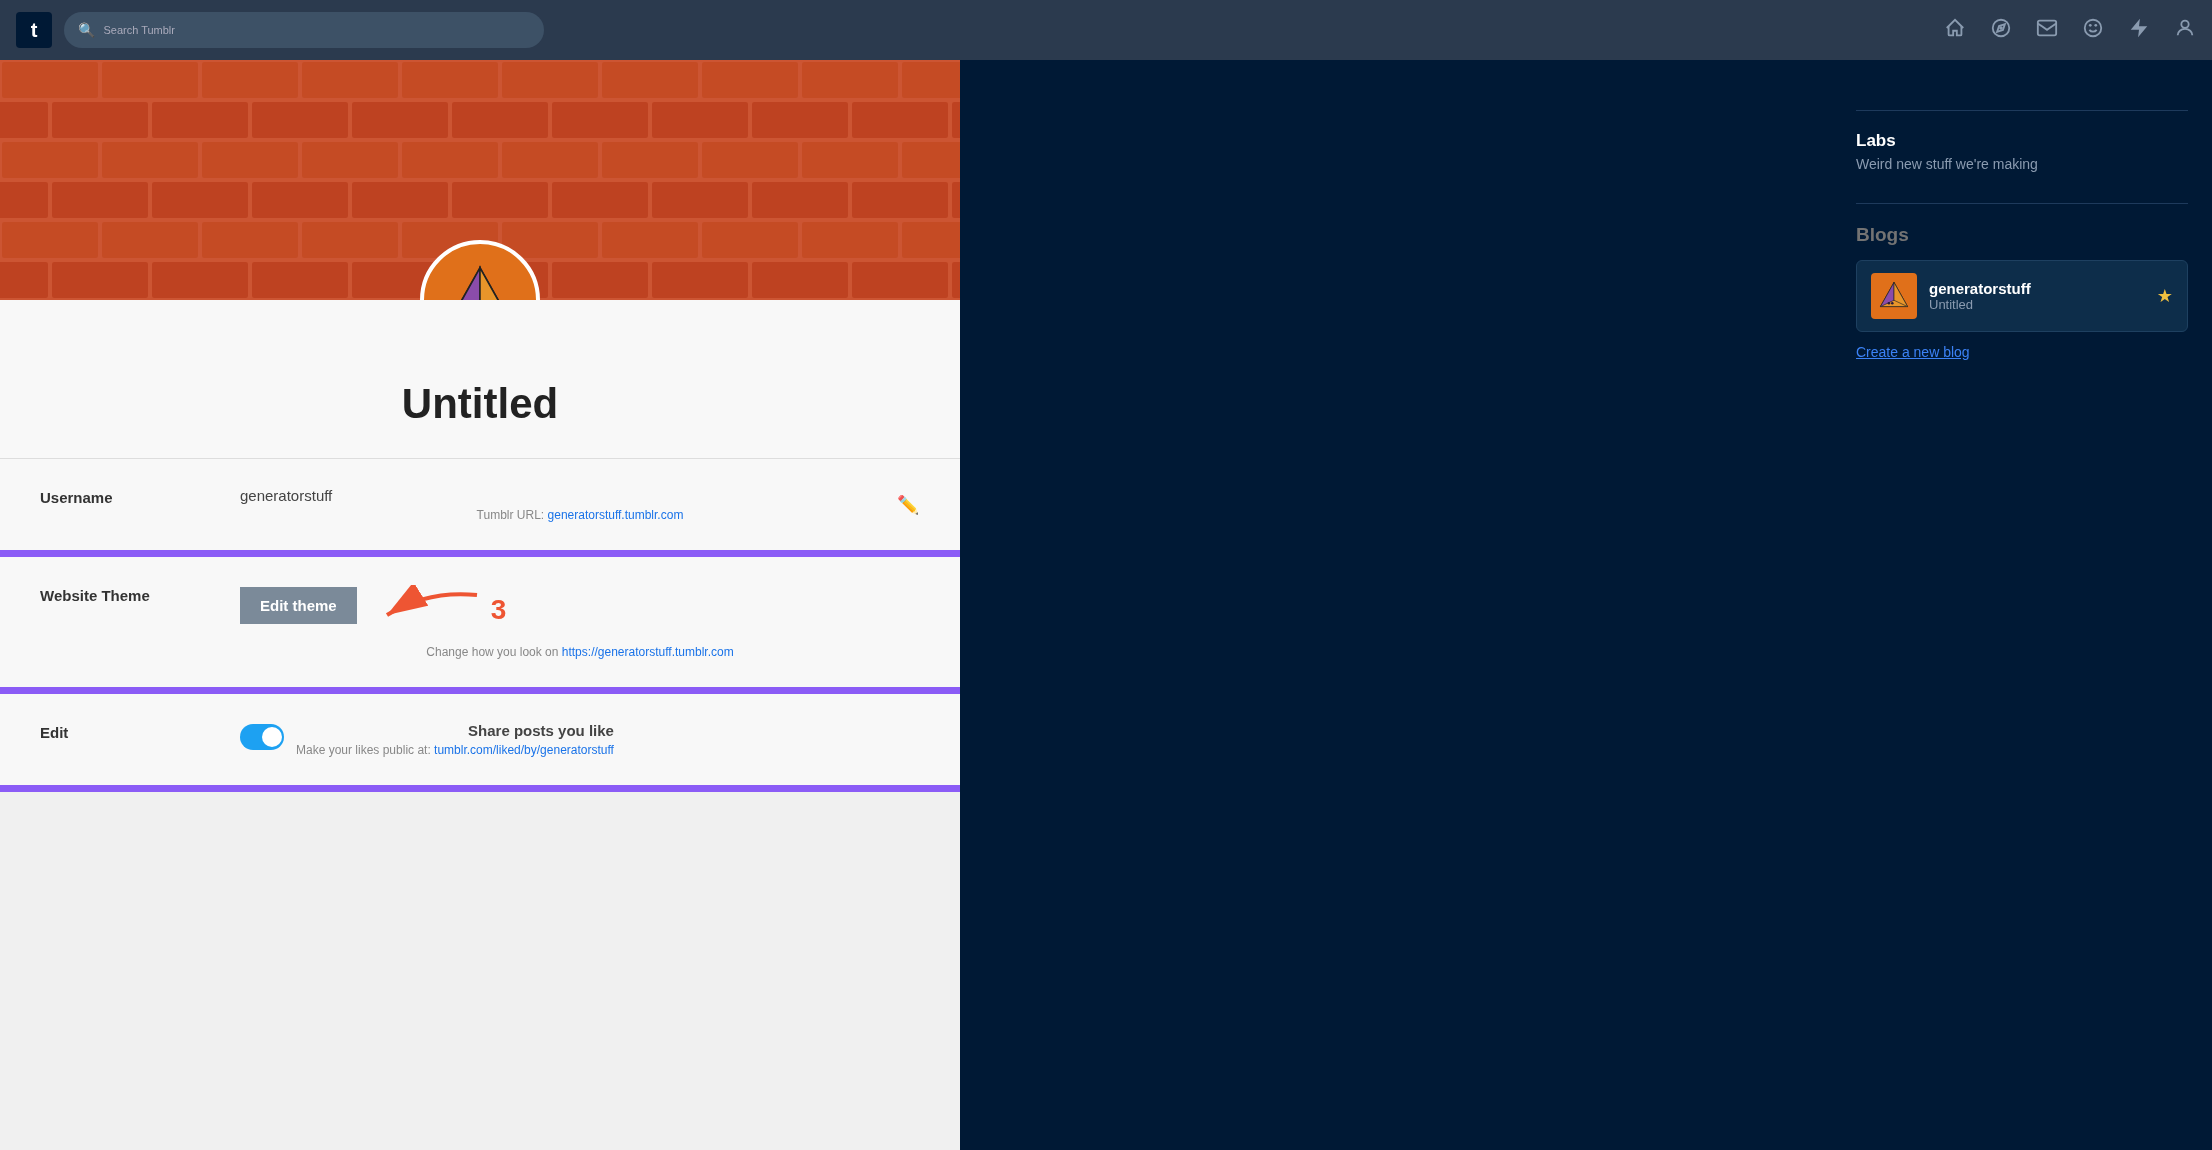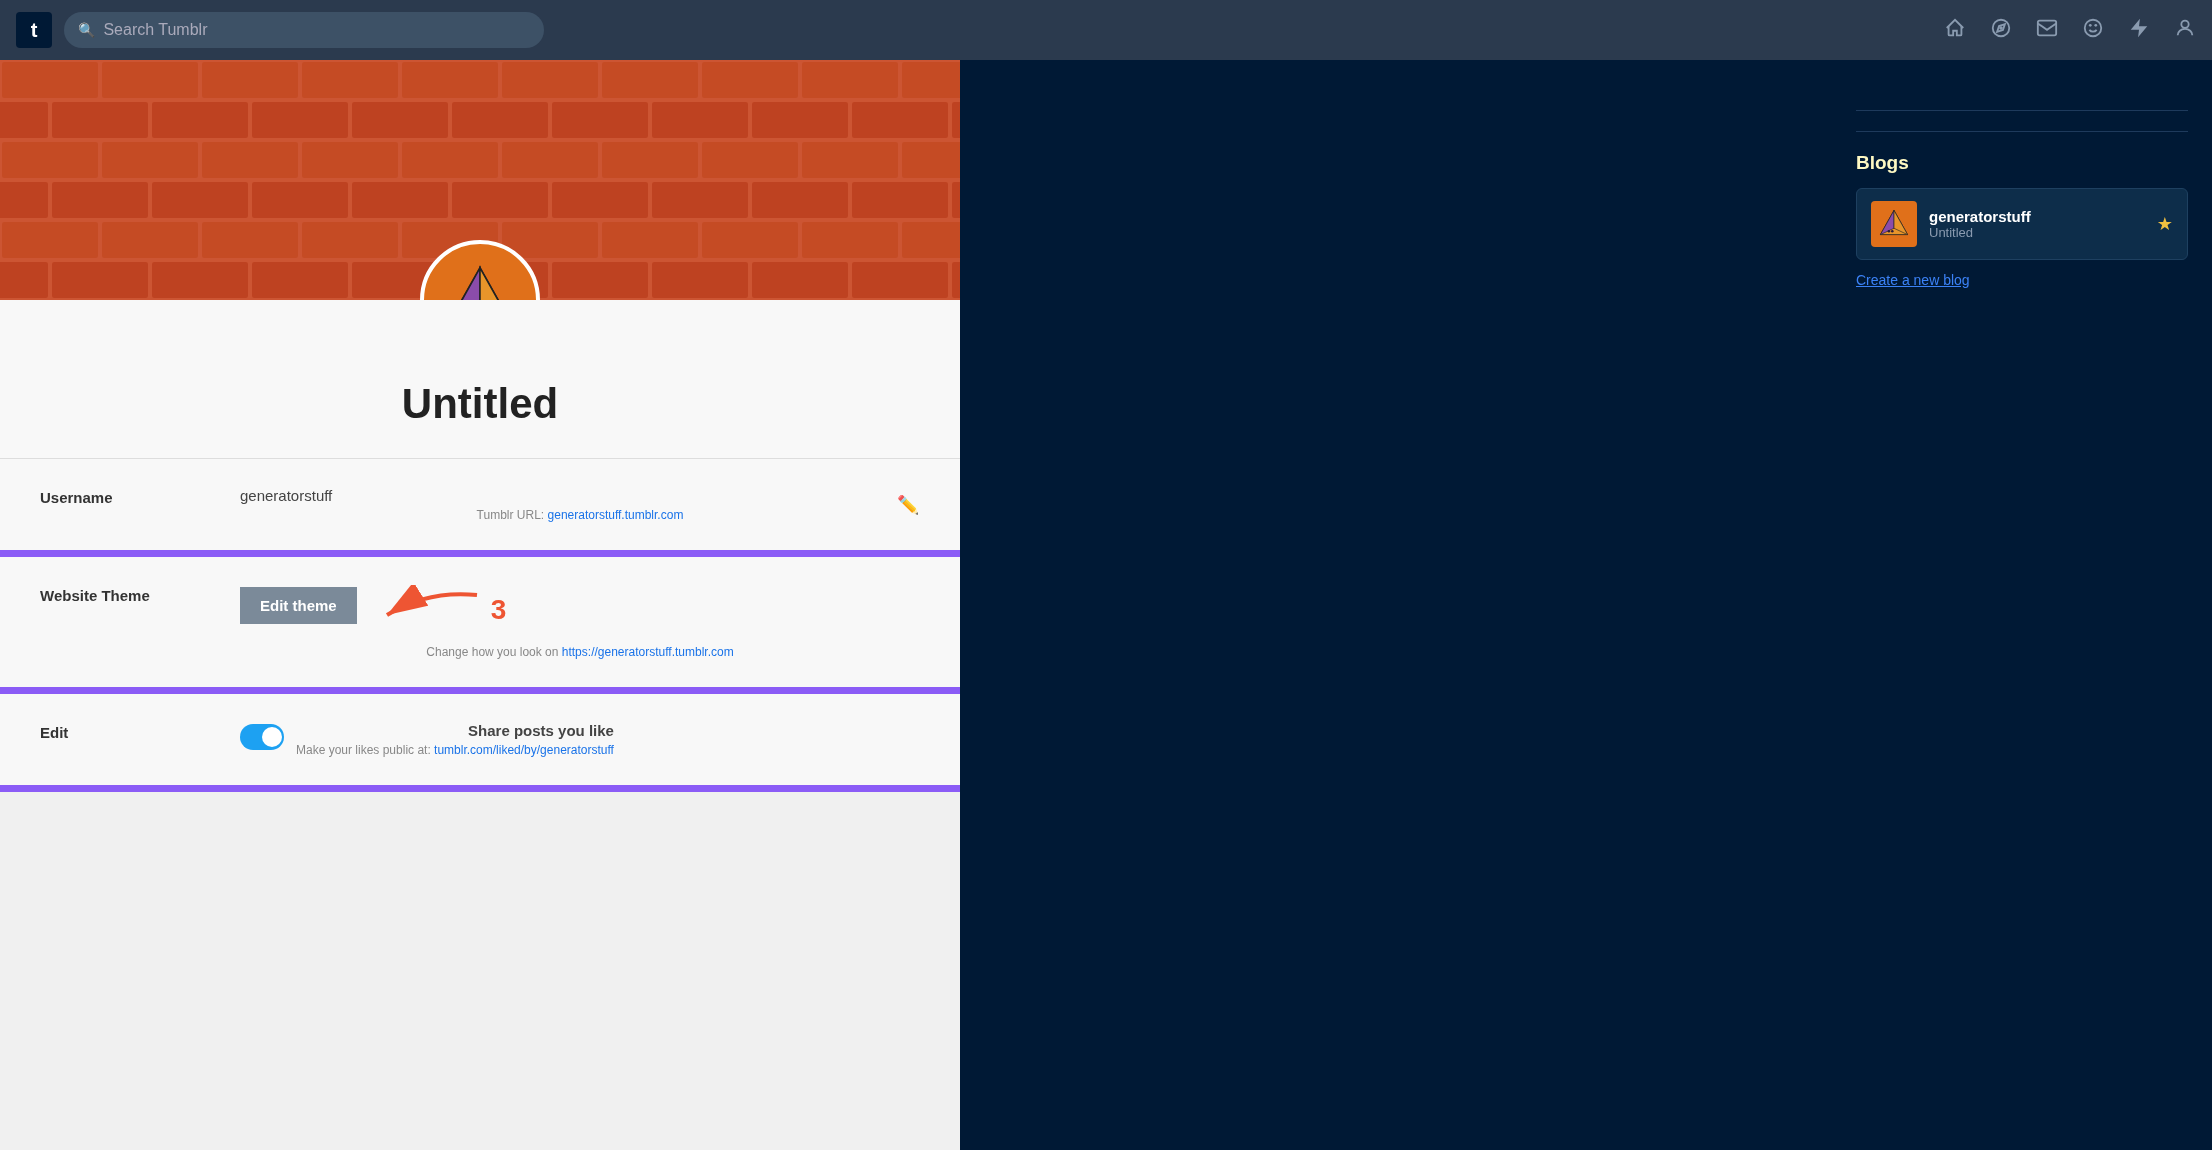--- a/index.html
+++ b/index.html
@@ -42,21 +42,21 @@
       display: flex;
       align-items: center;
       padding: 0 14px;
       gap: 8px;
     }
     .topnav-search input {
       background: transparent;
       border: none;
       outline: none;
       color: #ccc;
-      font-size: 16px;
+      font-size: 11px;
       width: 100%;
     }
     .topnav-search input::placeholder { color: #aab; }
     .topnav-search-icon { color: #aab; font-size: 14px; }
     .topnav-spacer { flex: 1; }
     .topnav-icons {
       display: flex;
       align-items: center;
       gap: 24px;
     }
@@ -258,21 +258,21 @@
       line-height: 1.4;
     }
     .sidebar-divider {
       border: none;
       border-top: 1px solid #1e3a5c;
       margin: 20px 0;
     }
     .blogs-section-title {
       font-size: 19px;
       font-weight: 700;
-      color: #fef9c3;
+      color: #737373;
       margin-bottom: 14px;
     }
     .blog-item {
       display: flex;
       align-items: center;
       background: #0d2d4a;
       border-radius: 6px;
       padding: 12px 14px;
       margin-bottom: 12px;
       cursor: pointer;
@@ -472,20 +472,24 @@
       </div>
 
     </div>
   </div>
 
   <div class="right-sidebar">
 
 
     <hr class="sidebar-divider">
 
+    <div class="sidebar-section">
+      <div class="sidebar-section-title">Labs</div>
+      <div class="sidebar-section-desc">Weird new stuff we're making</div>
+    </div>
 
     <hr class="sidebar-divider">
 
     <div class="sidebar-section">
       <div class="blogs-section-title">Blogs</div>
 
       <div class="blog-item">
         <div class="blog-item-avatar">
           <svg width="34" height="34" viewBox="0 0 80 80" xmlns="http://www.w3.org/2000/svg">
             <polygon points="40,8 72,65 8,65" fill="#e8952a" stroke="#222" stroke-width="2"></polygon>

